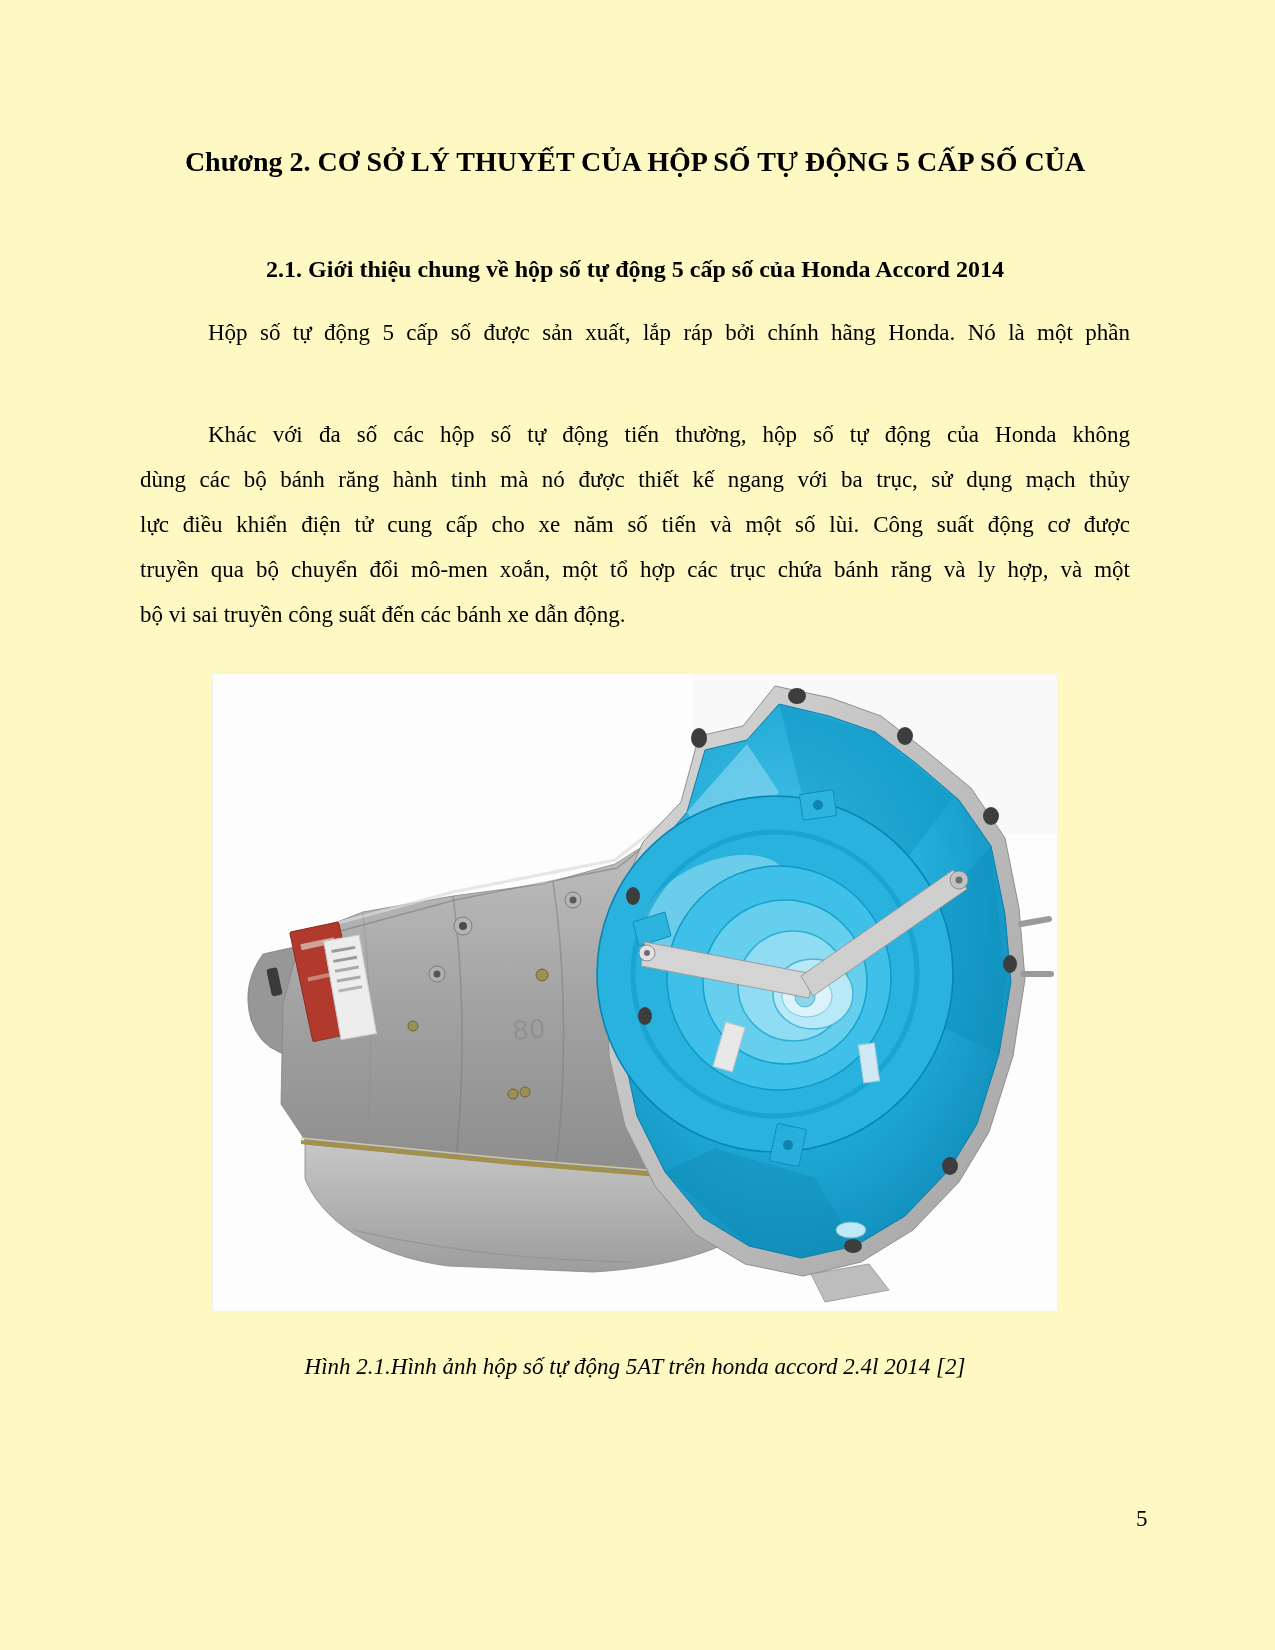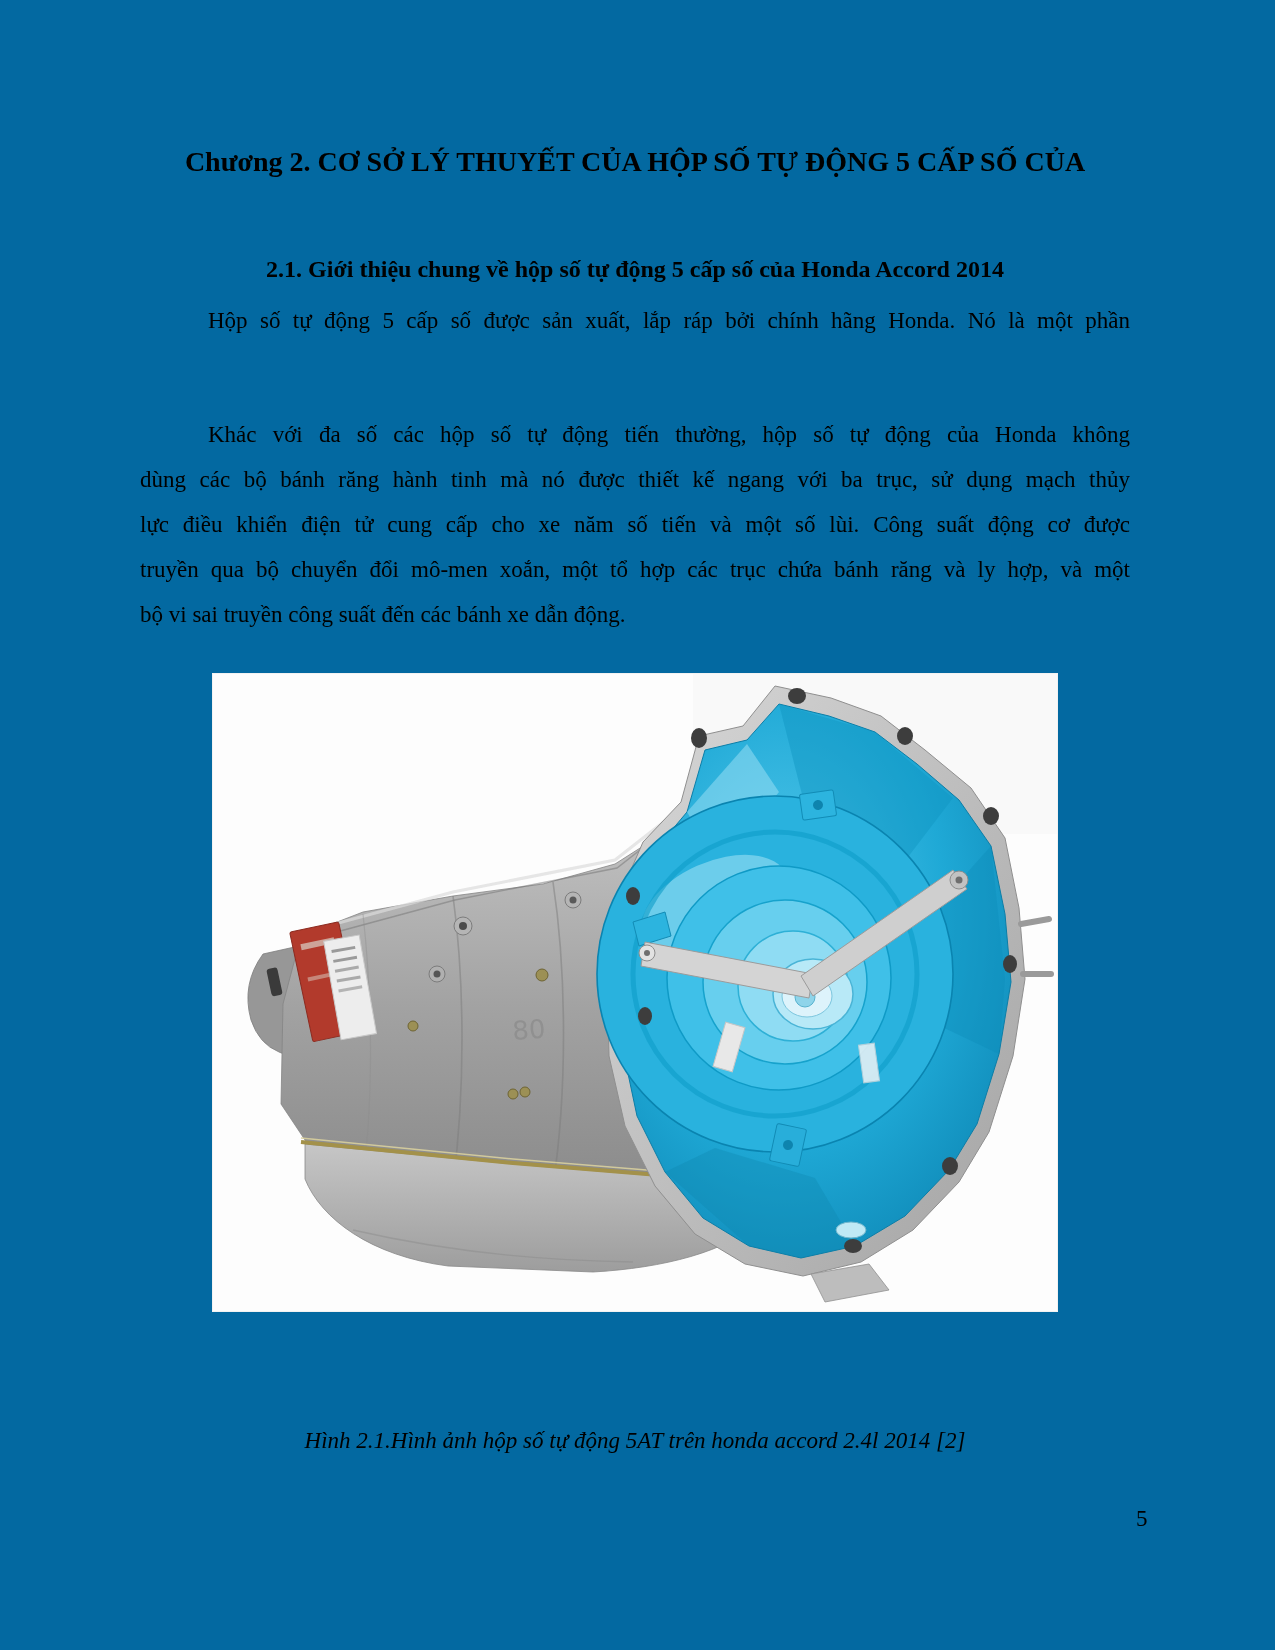--- a/index.html
+++ b/index.html
@@ -1,17 +1,17 @@
 <!DOCTYPE html>
 <html lang="vi"><head>
 <meta charset="utf-8">
 <style>
   html,body{margin:0;padding:0;background:#ffffff;}
   .page{
-    position:relative;width:1275px;height:1650px;background:#0369a1;
+    position:relative;width:1275px;height:1650px;background:#fef9c3;
     font-family:"Liberation Serif","DejaVu Serif",serif;color:#000;overflow:hidden;
   }
   .t{position:absolute;left:140px;width:990px;}
   .title-line{font-weight:bold;font-size:28px;text-align:center;white-space:nowrap;}
   .heading{font-weight:bold;font-size:24px;white-space:nowrap;text-align:center;}
   .bodyline{font-size:23px;white-space:nowrap;}
   .just{text-align:justify;text-align-last:justify;}
   .indent{text-indent:68px;}
   .caption{font-style:italic;font-size:23px;text-align:center;white-space:nowrap;}
   .pagenum{position:absolute;left:1136px;top:1506px;font-size:23px;}
@@ -23,21 +23,21 @@
 </style>
 </head>
 <body>
 
 <div class="page">
 
   <div class="t title-line" style="top:146px">Chương 2. CƠ SỞ LÝ THUYẾT CỦA HỘP SỐ TỰ ĐỘNG 5 CẤP SỐ CỦA</div>
 
   <div class="t heading" style="top:256px">2.1. Giới thiệu chung về hộp số tự động 5 cấp số của Honda Accord 2014</div>
 
-  <div class="t bodyline just indent" style="top:308px">Hộp số tự động 5 cấp số được sản xuất, lắp ráp bởi chính hãng Honda. Nó là một phần</div>
+  <div class="t bodyline just indent" style="top:320px">Hộp số tự động 5 cấp số được sản xuất, lắp ráp bởi chính hãng Honda. Nó là một phần</div>
 
   <div class="t bodyline just indent" style="top:422px">Khác với đa số các hộp số tự động tiến thường, hộp số tự động của Honda không</div>
   <div class="t bodyline just" style="top:467px">dùng các bộ bánh răng hành tinh mà nó được thiết kế ngang với ba trục, sử dụng mạch thủy</div>
   <div class="t bodyline just" style="top:512px">lực điều khiển điện tử cung cấp cho xe năm số tiến và một số lùi. Công suất động cơ được</div>
   <div class="t bodyline just" style="top:557px">truyền qua bộ chuyển đổi mô-men xoắn, một tổ hợp các trục chứa bánh răng và ly hợp, và một</div>
   <div class="t bodyline" style="top:602px">bộ vi sai truyền công suất đến các bánh xe dẫn động.</div>
 
   <div class="figurebox">
     <svg viewBox="0 0 844 637" preserveAspectRatio="none" aria-hidden="true">
       <defs>
@@ -183,16 +183,16 @@
         <line x1="808" y1="250" x2="836" y2="245"></line>
         <line x1="810" y1="300" x2="838" y2="300"></line>
       </g>
       <g>
         <path d="M 598,600 L 656,590 L 676,616 L 612,628 Z" fill="#bdbdbd" stroke="#909090" stroke-width="0.8"></path>
         <ellipse cx="638" cy="556" rx="15" ry="8" fill="#bfe9f5" stroke="#6fb6cd" stroke-width="1"></ellipse>
       </g>
     </svg>
   </div>
 
-  <div class="t caption" style="top:1428px">Hình 2.1.Hình ảnh hộp số tự động 5AT trên honda accord 2.4l 2014 [2]</div>
+  <div class="t caption" style="top:1354px">Hình 2.1.Hình ảnh hộp số tự động 5AT trên honda accord 2.4l 2014 [2]</div>
 
   <div class="pagenum">5</div>
 </div>
 
 </body></html>

